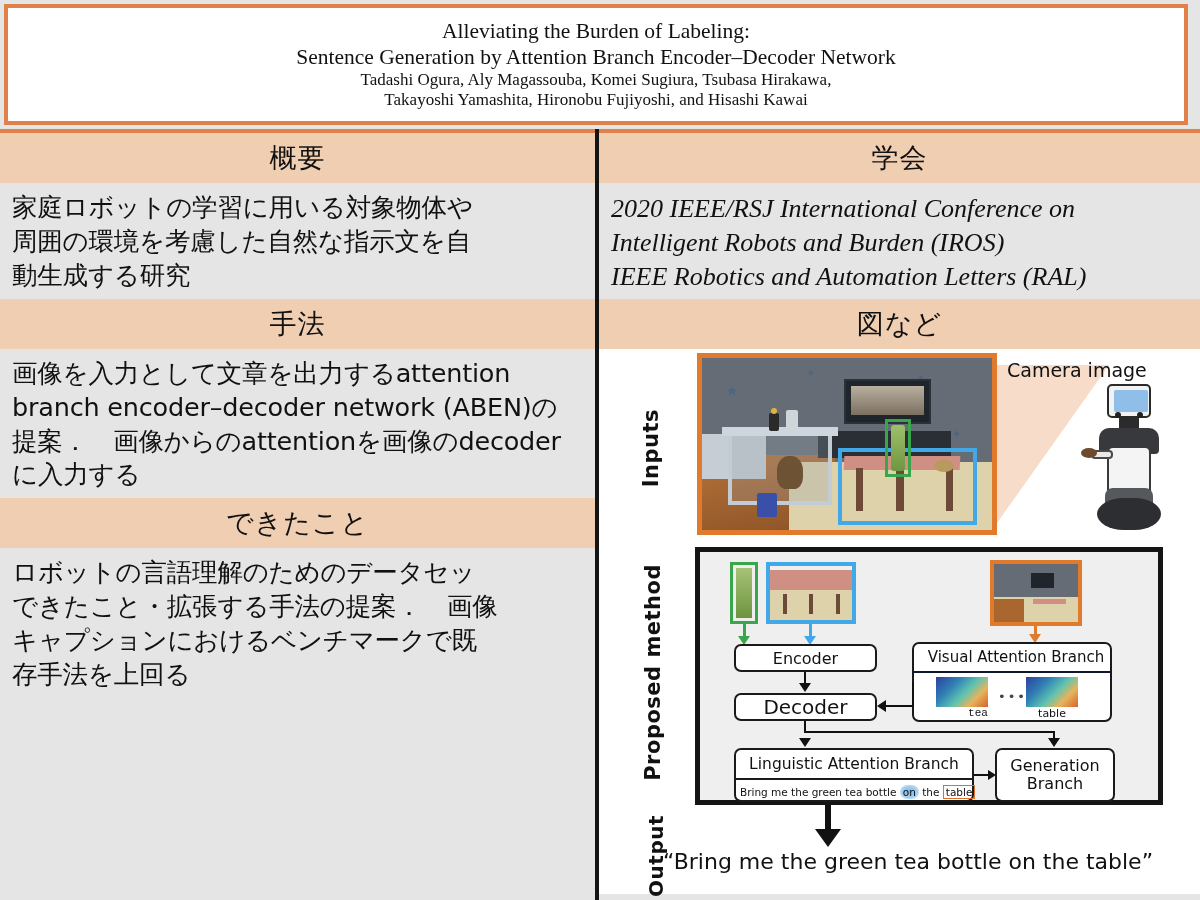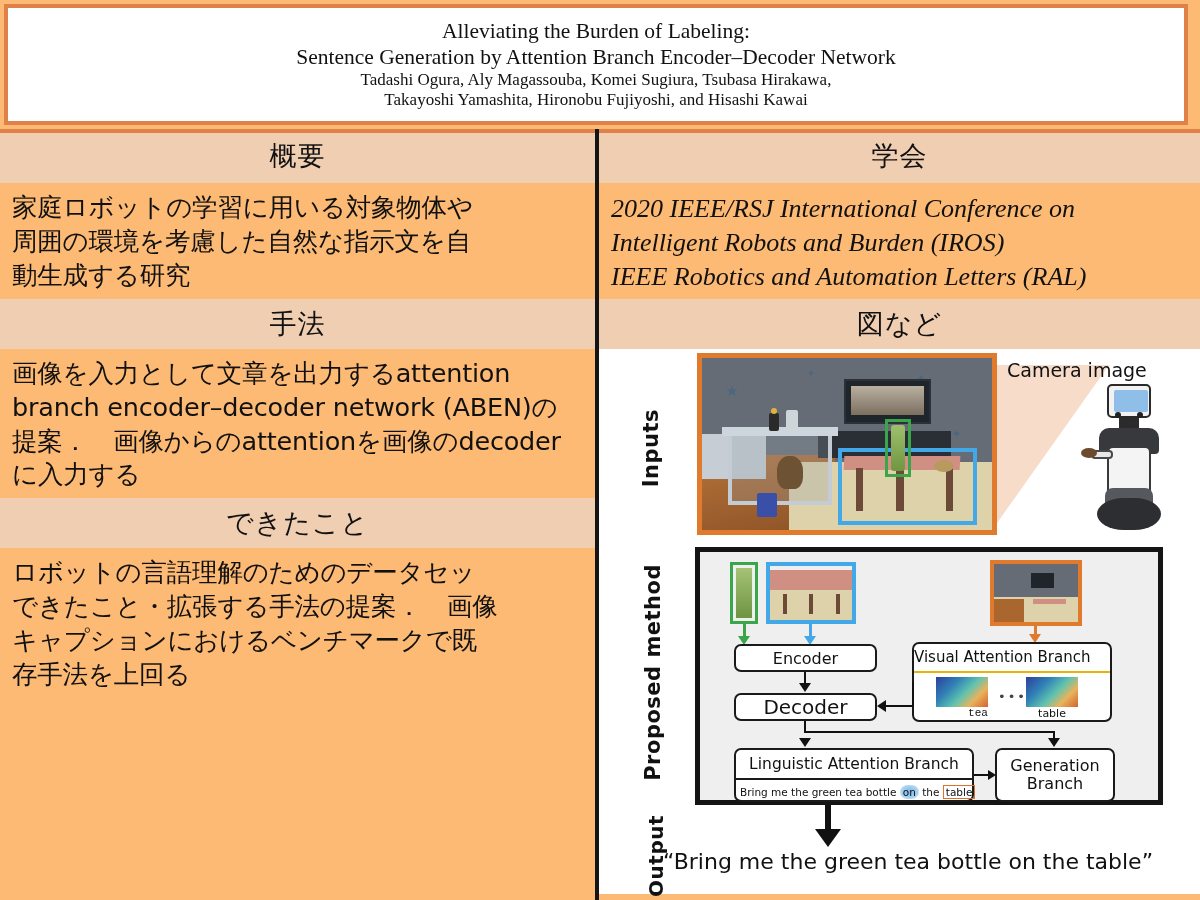--- a/index.html
+++ b/index.html
@@ -2,21 +2,21 @@
 <html><head>
 <meta charset="utf-8">
 <style>
   html,body{margin:0;padding:0;}
   body{
     width:1200px;height:900px;
     background:#ffffff;
     font-family:"Liberation Sans","DejaVu Sans",sans-serif;
     overflow:hidden;
   }
-  .poster{position:relative;width:1200px;height:900px;background:#fdba74;}
+  .poster{position:relative;width:1200px;height:900px;background:#e5e5e5;}
 
   
   .title-box{
     position:absolute;left:4px;top:4px;width:1184px;height:121px;
     border:4px solid #E0814A;background:#ffffff;
     box-sizing:border-box;
     display:flex;flex-direction:column;align-items:center;justify-content:center;
     text-align:center;
   }
   .title-line{
@@ -40,21 +40,21 @@
     background:#F0CEB2;
     color:#111;
     text-align:center;
     font-size:27px;
     font-weight:400;
     letter-spacing:1px;
     line-height:50px;
     height:50px;
     font-family:"DejaVu Sans","Liberation Sans",sans-serif;
   }
-  .band-top{border-top:4px solid #E0814A;font-family:Liberation Mono, monospace;}
+  .band-top{border-top:4px solid #E0814A;}
 
   .body-text{
     font-family:"DejaVu Sans","Liberation Sans",sans-serif;
     font-size:25.5px;line-height:1.33;color:#111;
     padding:8px 12px 6px 12px;
     letter-spacing:-0.2px;
   }
   .body-serif{
     font-family:"Liberation Serif","DejaVu Serif",serif;
     font-size:26px;line-height:1.3;color:#111;
@@ -164,22 +164,22 @@
   .th-orange .tb2{position:absolute;left:46%;top:60%;width:40%;height:8%;background:#cf8f82;}
   .box{
     position:absolute;background:#ffffff;border:2px solid #1a1a1a;border-radius:7px;
     box-sizing:border-box;display:flex;align-items:center;justify-content:center;
     font-family:"DejaVu Sans","Liberation Sans",sans-serif;color:#111;
   }
   .box-encoder{left:34px;top:92px;width:143px;height:28px;font-size:16px;}
   .box-decoder{left:34px;top:141px;width:143px;height:28px;font-size:20px;}
   .box-vab{left:212px;top:90px;width:200px;height:80px;border-radius:7px;
     display:block;padding:0;}
-  .vab-title{height:27px;line-height:27px;text-align:left;font-size:15px;
-    border-bottom:2px solid #eab308;}
+  .vab-title{height:27px;line-height:27px;text-align:center;font-size:15px;
+    border-bottom:2px solid #0f172a;padding-left:8px;}
   .vab-body{position:relative;height:51px;}
   .vab-hm{position:absolute;top:4px;width:52px;height:30px;
     background:linear-gradient(135deg,#2f3f9e 0%,#2f7fb5 30%,#5fc3b0 55%,#e8b35c 75%,#d4622e 100%);
   }
   .vab-hm.a{left:22px;}
   .vab-hm.b{left:112px;}
   .vab-dots{position:absolute;left:84px;top:16px;font-size:13px;color:#444;letter-spacing:2px;}
   .vab-cap{position:absolute;top:34px;width:52px;text-align:center;font-size:11px;color:#111;}
   .vab-cap.a{left:38px;font-family:Liberation Mono, monospace;}
   .vab-cap.b{left:112px;}

